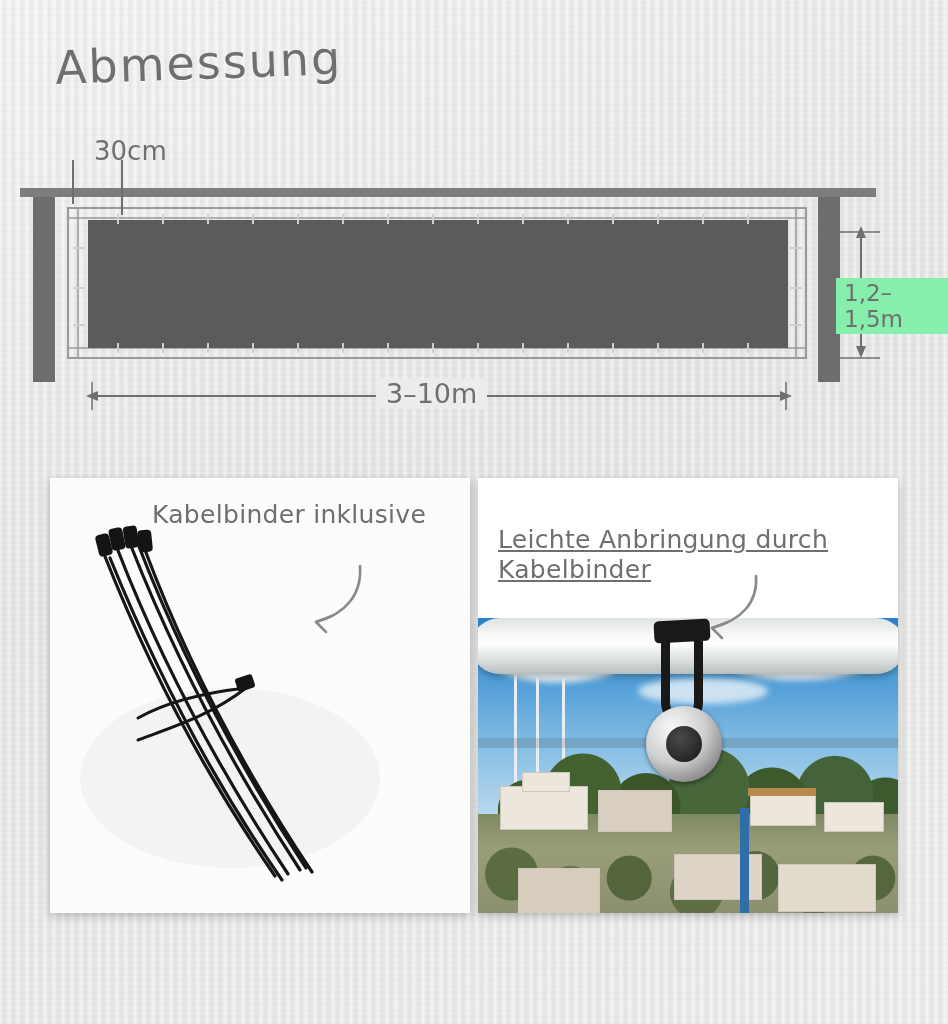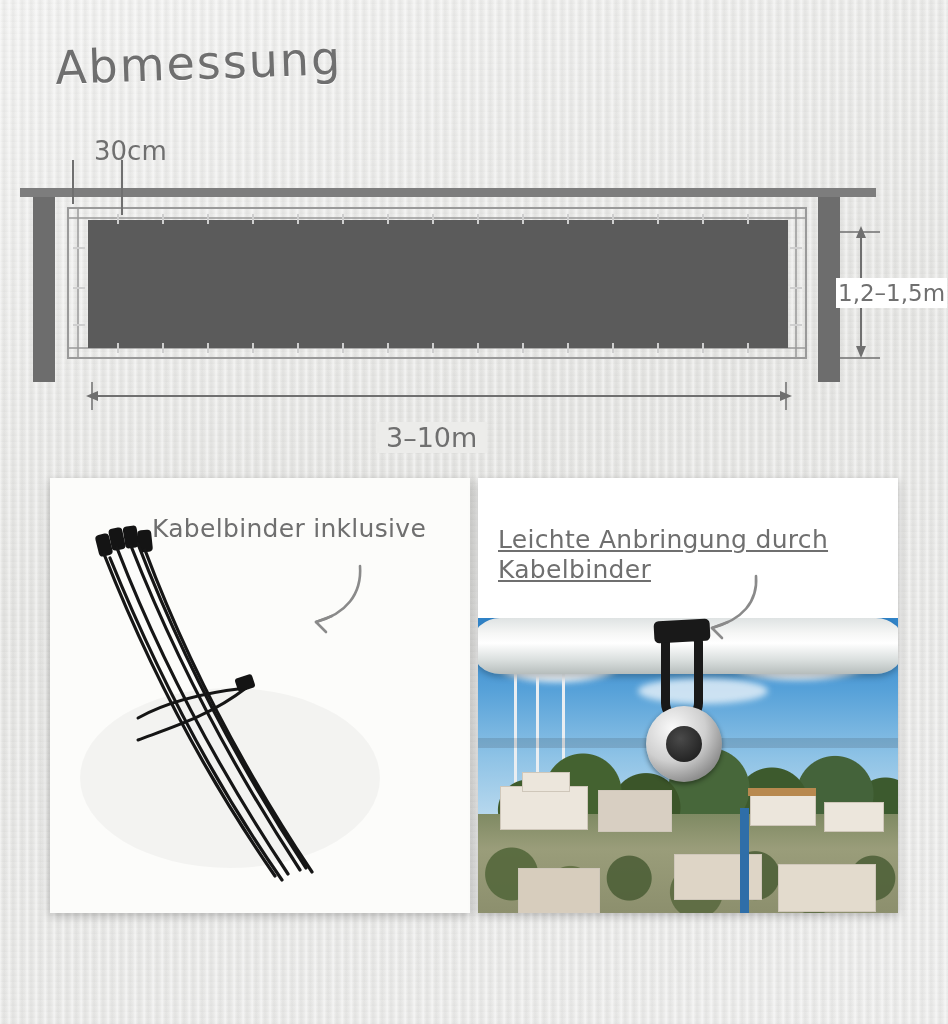--- a/index.html
+++ b/index.html
@@ -56,21 +56,21 @@
   .card-right{left:478px;top:0;width:420px;height:435px;}
 
   .caption{
     position:absolute;
     color:#6f6f6f;
     font-size:25px;
     line-height:30px;
     letter-spacing:0.3px;
     white-space:pre-line;
   }
-  .cap-left{left:152px;top:514px;width:330px;}
+  .cap-left{left:152px;top:500px;width:330px;}
   .cap-right{left:498px;top:525px;width:400px;text-decoration:underline;}
 
   .photo-zone{position:absolute;inset:0;}
   .white-bg{background:#fcfcfa;}
 
   .rightphoto{position:absolute;left:0;top:140px;width:420px;height:295px;overflow:hidden;}
 
   
   .sky{position:absolute;left:0;top:0;width:420px;height:200px;
        background:linear-gradient(180deg,#2f83c8 0%, #55a0d8 35%, #8fc3e6 70%, #b9d9ee 100%);}
@@ -229,23 +229,23 @@
       <line x1="92" y1="276" x2="786" y2="276" stroke="#6f6f6f" stroke-width="2"></line>
       <polygon points="86,276 98,271 98,281" fill="#6f6f6f"></polygon>
       <polygon points="792,276 780,271 780,281" fill="#6f6f6f"></polygon>
       <line x1="92" y1="262" x2="92" y2="290" stroke="#6f6f6f" stroke-width="1.5"></line>
       <line x1="786" y1="262" x2="786" y2="290" stroke="#6f6f6f" stroke-width="1.5"></line>
     </svg>
 
     
     <div style="position:absolute;left:62px;top:16px;font-size:26px;color:#6f6f6f;background:rgba(236,236,234,0.0);padding:0 4px;margin-left:28px;">30cm</div>
 
-    <div style="position:absolute;left:836px;top:158px;font-size:23px;color:#6f6f6f;background:#ffffff;padding:2px 2px;">1,2–1,5m</div>
-
-    <div style="position:absolute;left:376px;top:258px;font-size:27px;color:#6f6f6f;background:#ececea;padding:0 10px;margin-top:44px;">3–10m</div>
+    <div style="position:absolute;left:836px;top:158px;font-size:23px;color:#6f6f6f;background:#86efac;padding:2px 8px;">1,2–1,5m</div>
+
+    <div style="position:absolute;left:376px;top:258px;font-size:27px;color:#6f6f6f;background:#ececea;padding:0 10px;">3–10m</div>
   </div>
 
   <div class="cards">
 
     <div class="card card-left">
       <div class="photo-zone white-bg">
         <svg width="420" height="435" viewBox="0 0 420 435" class="tiebundle">
 
           <g fill="#141414">
             <rect x="47" y="56" width="14" height="22" rx="4" transform="rotate(-14 54 67)"></rect>

